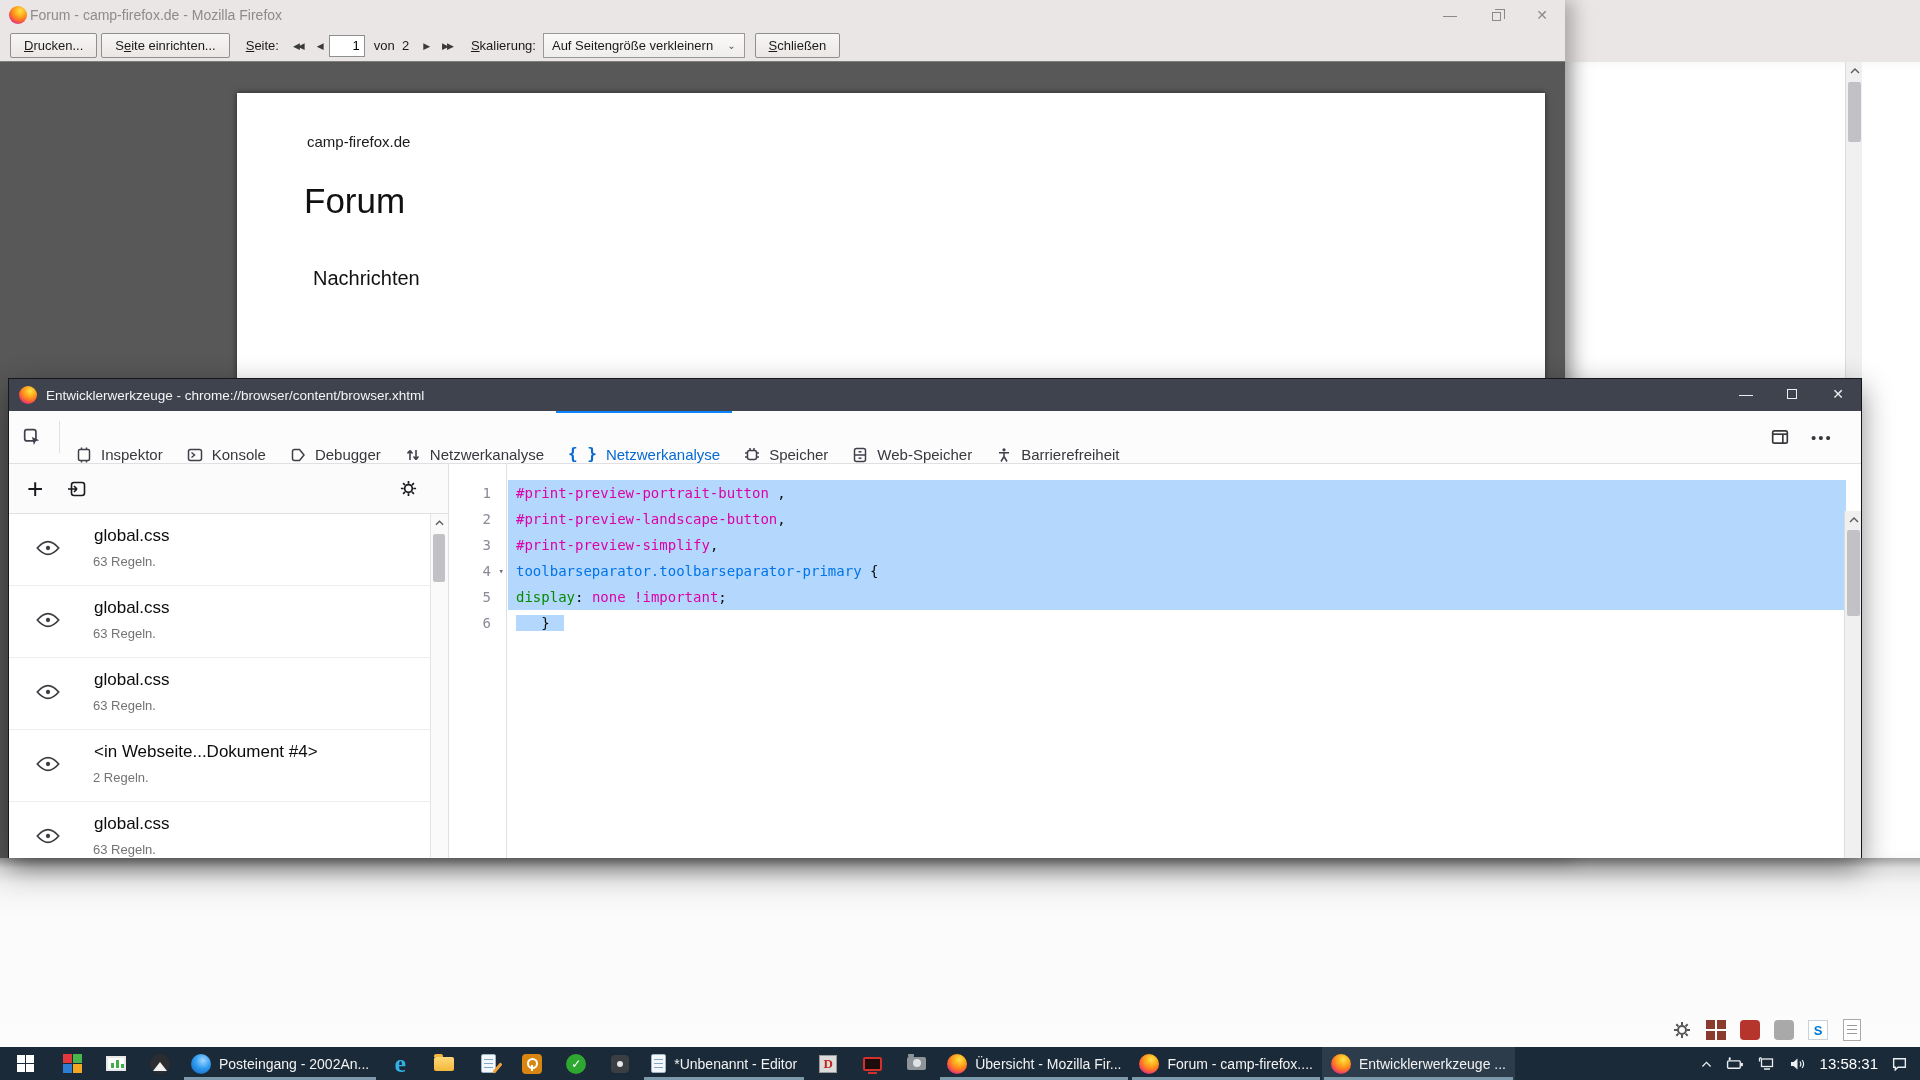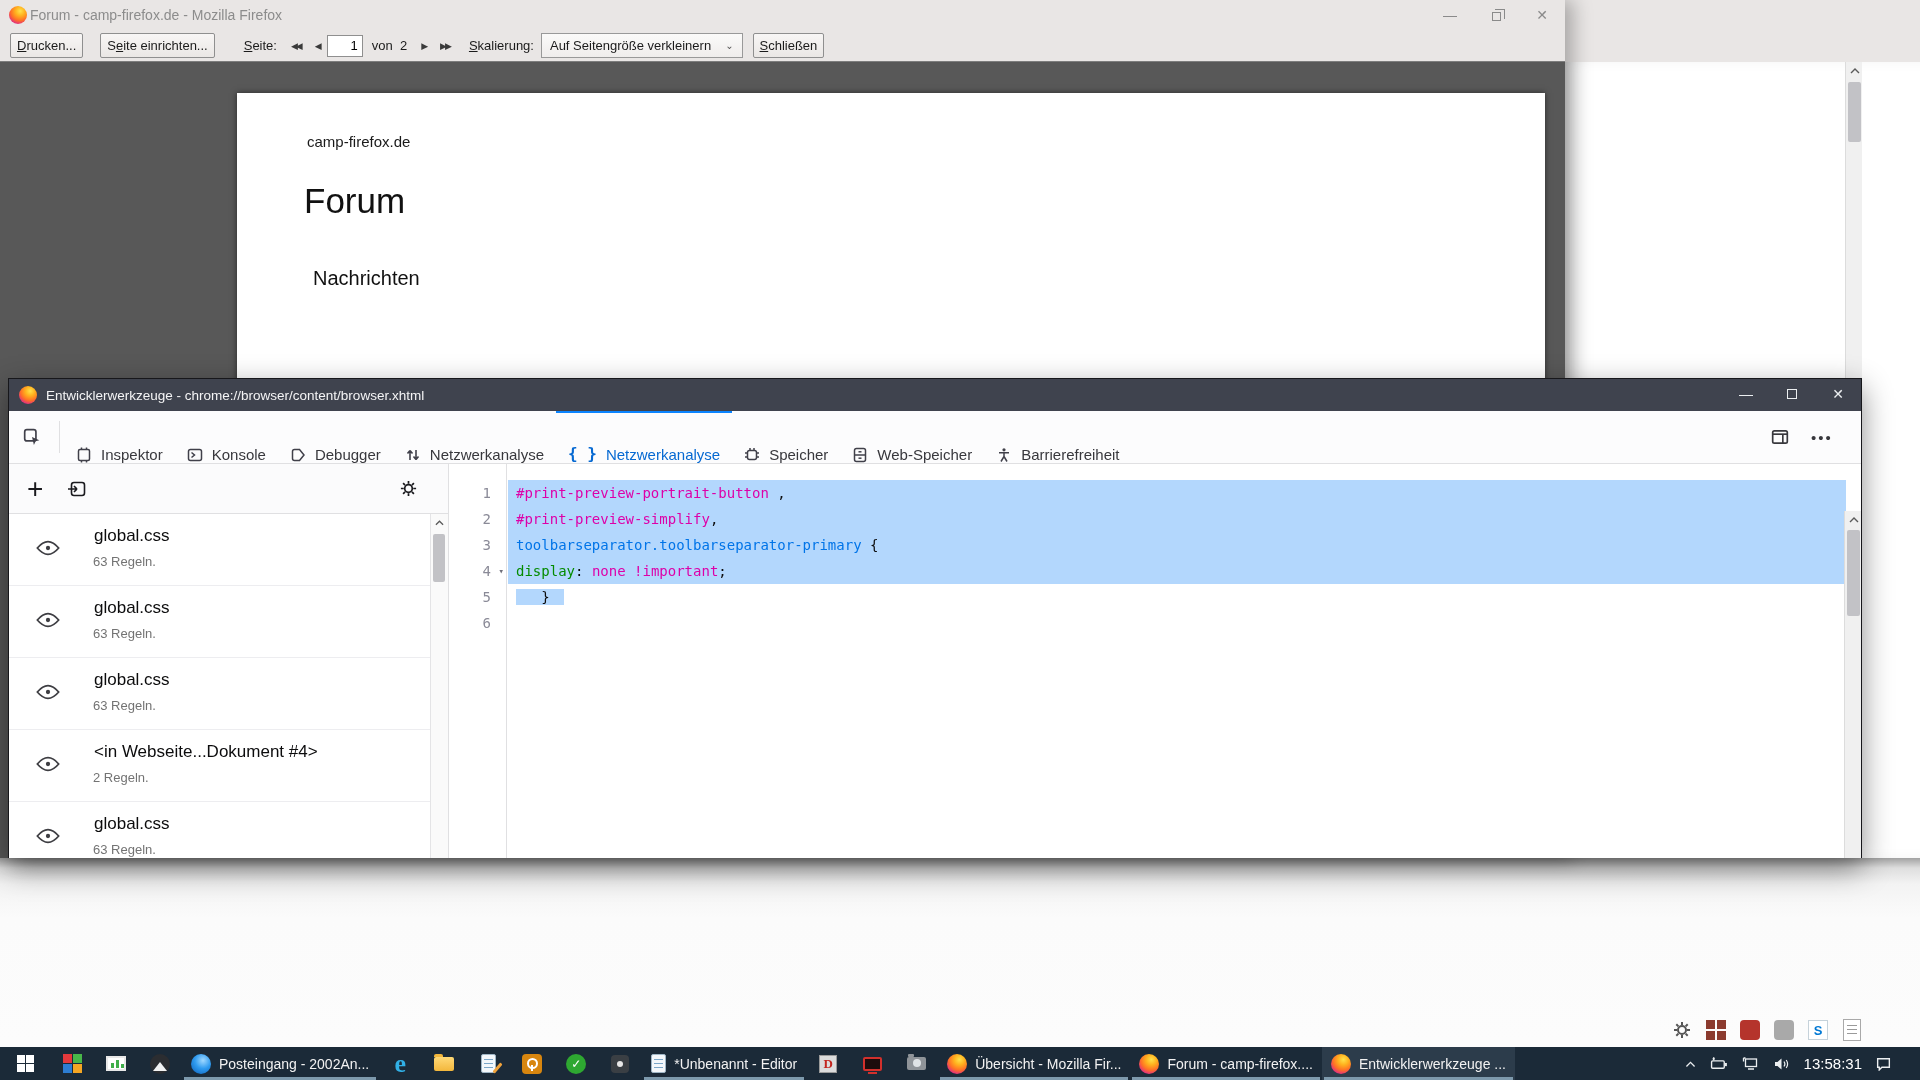--- a/index.html
+++ b/index.html
@@ -22,21 +22,21 @@
   #print-titlebar { left:0; top:0; width:100%; height:30px; display:flex; align-items:center; }
   #print-titlebar .ff-icon { margin-left:9px; }
   #print-title-text { margin-left:3px; font-size:14px; color:#8c8c8c; }
   .caption-group { position:absolute; right:0; top:0; height:30px; display:flex; }
   .caption-btn { width:46px; height:30px; display:flex; align-items:center; justify-content:center; color:#8a8a8a; font-size:14px; }
   .cap-box { width:10px; height:10px; border:1px solid #8a8a8a; }
   .cap-restore { width:9px; height:9px; border:1px solid #8a8a8a; position:relative; margin-top:2px; }
   .cap-restore::before { content:""; position:absolute; left:2px; top:-4px; width:9px; height:9px; border:1px solid #8a8a8a; border-left:none; border-bottom:none; }
 
   #print-toolbar { left:0; top:30px; width:100%; height:32px; display:flex; align-items:center; border-bottom:1px solid #7d7d7d; background:#e9e6e5; padding-left:10px; }
-  .pt-btn { height:25px; border:1px solid #8f8f8f; border-radius:2px; background:linear-gradient(#f8f6f5,#eae7e5); font-size:13px; color:#1b1b1b; padding:0 6px; display:flex; align-items:center; margin-right:17px; }
+  .pt-btn { height:25px; border:1px solid #8f8f8f; border-radius:2px; background:linear-gradient(#f8f6f5,#eae7e5); font-size:13px; color:#1b1b1b; padding:0 13px; display:flex; align-items:center; margin-right:4px; }
   .u { text-decoration:underline; }
   .pt-label { font-size:13px; color:#1b1b1b; margin:0 7px 0 12px; }
   .pt-nav { font-size:9px; color:#3a3a3a; margin:0 7px; letter-spacing:-2px; }
   #page-number-input { width:36px; height:22px; border:1px solid #8f8f8f; background:#fff; text-align:right; font-size:13px; padding-right:4px; font-family:"Liberation Sans",sans-serif; }
   #scale-select { height:25px; min-width:196px; border:1px solid #999; background:linear-gradient(#fbfaf9,#efedec); font-size:13px; color:#1b1b1b; display:flex; align-items:center; justify-content:space-between; padding:0 8px; margin-right:10px; }
   #scale-select .chev { color:#555; font-size:10px; margin-left:14px; }
 
   #print-content { left:0; top:62px; width:1565px; height:796px; background:#585858; overflow:hidden; }
   #print-page { position:absolute; left:237px; top:31px; width:1308px; height:742px; background:#fff; box-shadow:0 0 6px rgba(0,0,0,.55); }
   #page-header { position:absolute; left:0; top:3px; width:100%; display:flex; justify-content:space-between; padding:0 14px 0 18px; font-family:"Liberation Serif",serif; font-size:14px; color:#111; }
@@ -102,21 +102,21 @@
 
   
   #taskbar { left:0; top:1047px; width:1920px; height:33px; background:#1b2a38; display:flex; align-items:stretch; }
   #start-btn { width:50px; display:flex; align-items:center; justify-content:center; }
   .win-logo { display:grid; grid-template-columns:8px 8px; grid-template-rows:8px 8px; gap:1px; }
   .win-logo div { background:#fff; }
   .tb-app-btn { display:flex; align-items:center; gap:8px; padding:8px 9px; position:relative; max-width:210px; }
   .tb-app-btn .lbl { font-size:14px; color:#f2f2f2; white-space:nowrap; overflow:hidden; }
   .tb-underline { position:absolute; left:2px; right:2px; bottom:0; height:3px; background:#7d99ac; }
   .tb-app-btn.active { background:#2c3c4b; }
-  #tray { margin-left:auto; display:flex; align-items:center; gap:13px; padding-right:28px;justify-content:center; }
+  #tray { margin-left:auto; display:flex; align-items:center; gap:13px; padding-right:12px;justify-content:center; }
   #tray svg { stroke:#eceff1; }
   #tray-time { font-size:15px; color:#fff; }
 
   
   .blocks-grid { display:grid; grid-template-columns:9px 9px; grid-template-rows:9px 9px; gap:1px; }
   .monitor-ico { width:20px; height:15px; border:2px solid #e8e8e8; background:#fff; position:relative; }
   .monitor-ico .bar { position:absolute; bottom:1px; background:#3fae49; width:3px; }
   .photos-ico { width:20px; height:20px; border-radius:50%; background:#2b2d31; position:relative; overflow:hidden; }
   .photos-ico::after { content:""; position:absolute; left:3px; bottom:3px; border-left:7px solid transparent; border-right:7px solid transparent; border-bottom:9px solid #f3f3f3; }
   .tbird-ico { width:20px; height:20px; border-radius:50%; background:radial-gradient(circle at 60% 32%, #9fd8ff 0%, #2f9bf0 45%, #0b5cb5 100%); }
@@ -381,20 +381,21 @@
       <div class="gline">1</div>
       <div class="gline">2</div>
       <div class="gline">3</div>
       <div class="gline"><span>4</span><span class="fold-arrow">▾</span></div>
       <div class="gline">5</div>
       <div class="gline">6</div>
     </div>
 
     <div id="se-code">
       <div class="cline hl"><span class="tok-id">#print-preview-portrait-button</span><span class="tok-plain"> ,</span></div>
+      <div class="cline hl"><span class="tok-id">#print-preview-landscape-button</span><span class="tok-plain">,</span></div>
       <div class="cline hl"><span class="tok-id">#print-preview-simplify</span><span class="tok-plain">,</span></div>
       <div class="cline hl"><span class="tok-el">toolbarseparator.toolbarseparator-primary</span><span class="tok-plain"> {</span></div>
       <div class="cline hl"><span class="tok-prop">display</span><span class="tok-plain">: </span><span class="tok-val">none !important</span><span class="tok-plain">;</span></div>
       <div class="cline"><span class="hl-part"><span class="tok-plain">   }</span></span></div>
     </div>
 
     <div id="dt-scrollbar" class="scrollbar">
       <div class="sb-arrow">
           <svg width="10" height="6" viewBox="0 0 10 6" fill="none" stroke="#5a5a5a" stroke-width="1.4">
             <polyline points="1,5 5,1 9,5"></polyline>

